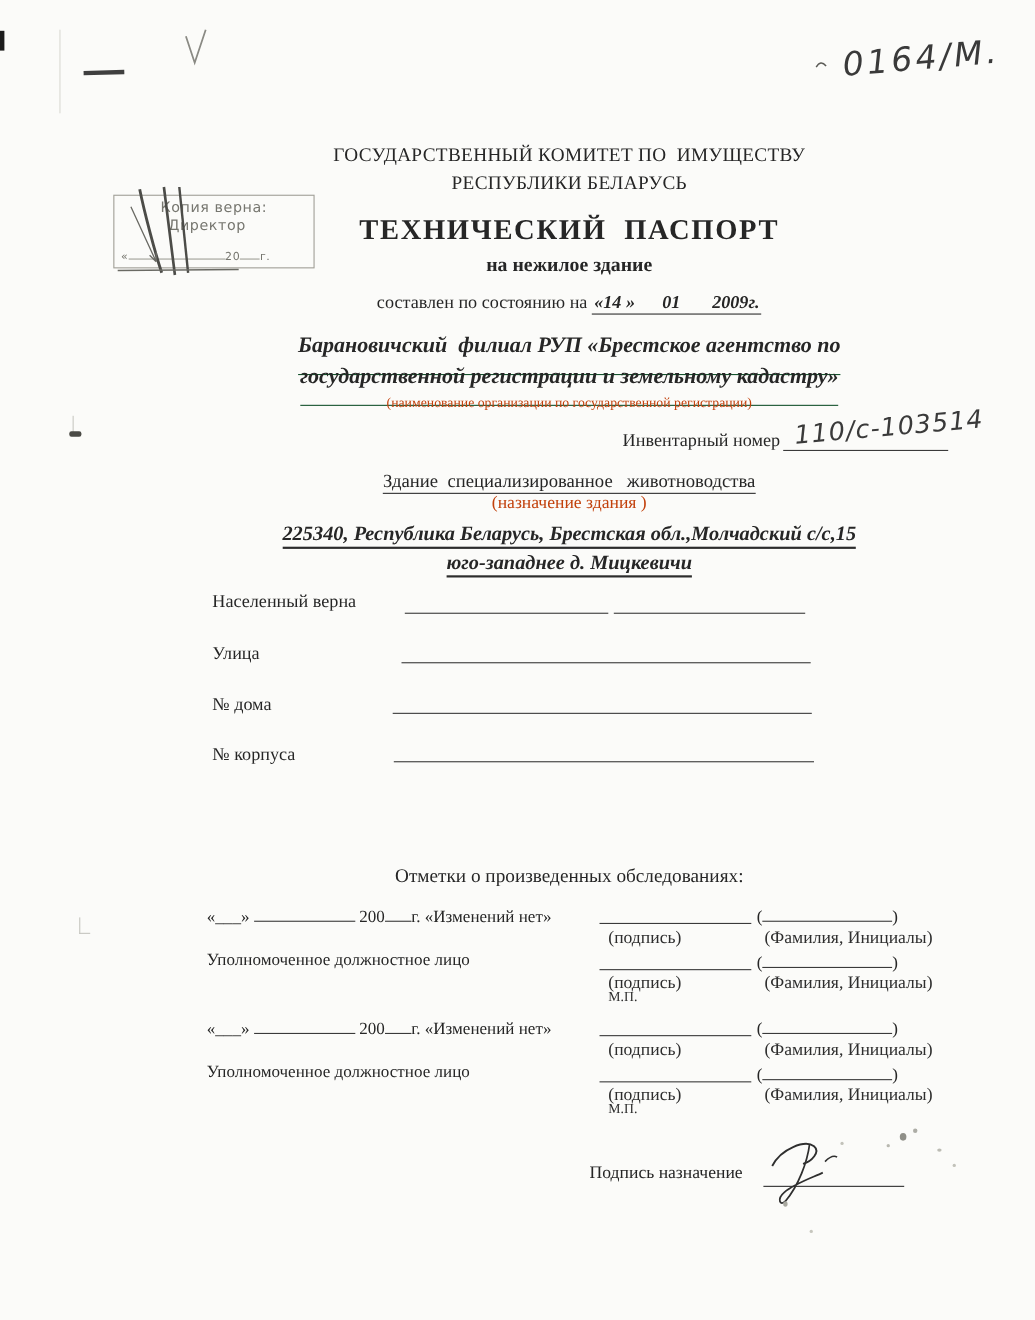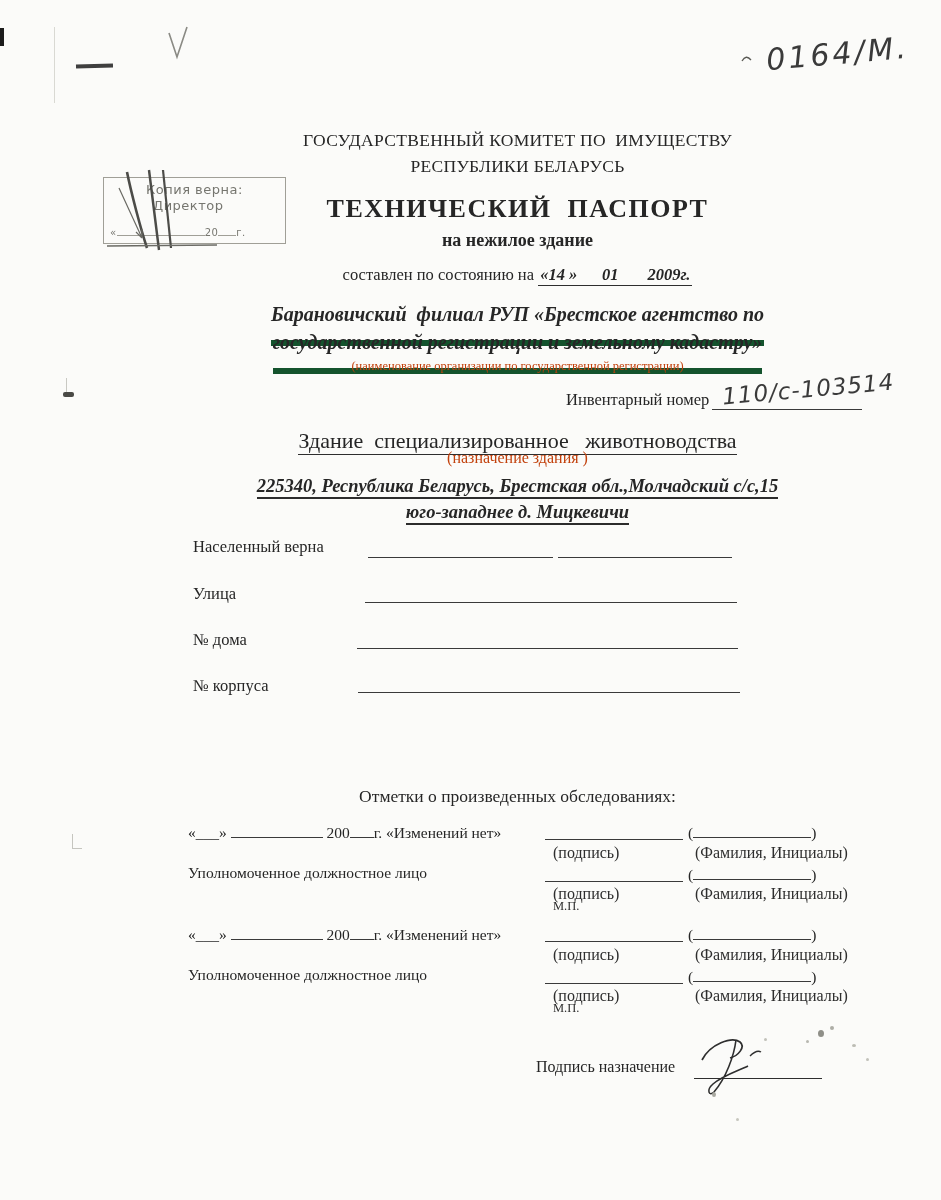--- a/index.html
+++ b/index.html
@@ -16,29 +16,29 @@
   .doc-title { font-size:26px; font-weight:bold; letter-spacing:1.5px;text-align:center; }
   .doc-sub { font-size:18px; font-weight:bold; }
 
   .compiled { font-size:16.5px; }
   .compiled .date {
     font-weight:bold; font-style:italic;
     border-bottom:1.5px solid #2e2e2e; padding:0 2px 1px 2px;
   }
 
   .org-line { font-size:20px; font-weight:bold; font-style:italic; }
-  .org-line span { border-bottom:6px solid #14532d; padding-bottom:15px; }
+  .org-line span { border-bottom:1px solid #14532d; padding-bottom:15px; }
   .small-cap { font-size:12.5px; color:#c2410c; }
 
   .inv-label { font-size:16.5px; }
   .handwrite {
     font-family:"DejaVu Sans", sans-serif; font-style:italic; color:#3a3a3a;
   }
 
-  .bld-type { font-size:22px; }
+  .bld-type { font-size:17px; }
   .bld-type span { border-bottom:1.2px solid #2e2e2e; padding-bottom:1px; }
 
   .addr { font-size:18.5px; font-weight:bold; font-style:italic; }
   .addr span { border-bottom:2px solid #2c2c2c; padding-bottom:1px; }
 
   .fld-label { font-size:16.5px; }
   .rule { border-top:1.4px solid #3a3a3a; height:0; }
 
   .insp-title { font-size:17.5px; }
   .insp-block { left:0; width:941px; height:100px; }

